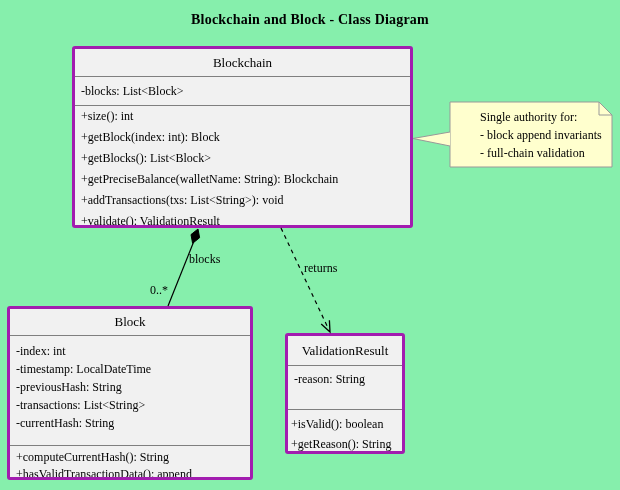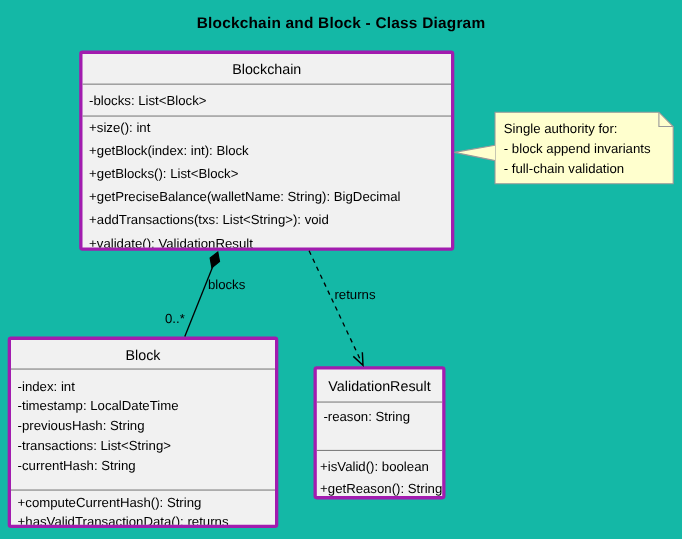--- a/index.html
+++ b/index.html
@@ -1,18 +1,18 @@
 <!DOCTYPE html>
 <html><head>
 <meta charset="utf-8">
 <style>
   html,body{margin:0;padding:0;background:#ffffff;}
   .canvas{
-    position:relative;width:620px;height:490px;background:#14b8a6;overflow:hidden;
-    font-family:Liberation Sans, sans-serif;color:#000;
+    position:relative;width:620px;height:490px;background:#86efac;overflow:hidden;
+    font-family:Liberation Serif, serif;color:#000;
   }
   .diagram-title{
     position:absolute;left:0;top:12px;width:620px;text-align:center;
     font-size:14px;font-weight:bold;letter-spacing:.2px;
   }
   .uml-class{
     position:absolute;box-sizing:border-box;display:flex;flex-direction:column;
     background:#f1f1f1;border:3px solid #a21caf;border-radius:3px;
     box-shadow:0 0 0 0 transparent;
   }
@@ -39,38 +39,38 @@
 
   <div class="uml-class" style="left:72px;top:46px;width:341px;height:182px;z-index:1">
     <div class="cls-title" style="height:27px">Blockchain</div>
     <div class="cls-compartment" style="height:29px;line-height:19px;padding:5px 6px">
       <div>-blocks: List&lt;Block&gt;</div>
     </div>
     <div class="cls-compartment" style="flex:1;line-height:21px;padding:0 6px">
       <div>+size(): int</div>
       <div>+getBlock(index: int): Block</div>
       <div>+getBlocks(): List&lt;Block&gt;</div>
-      <div>+getPreciseBalance(walletName: String): BigDecimal</div>
+      <div>+getPreciseBalance(walletName: String): Blockchain</div>
       <div>+addTransactions(txs: List&lt;String&gt;): void</div>
       <div>+validate(): ValidationResult</div>
     </div>
   </div>
 
   <div class="uml-class" style="left:7px;top:306px;width:246px;height:174px;z-index:1">
     <div class="cls-title" style="height:26px">Block</div>
     <div class="cls-compartment" style="height:110px;line-height:18px;padding:6px 6px">
       <div>-index: int</div>
       <div>-timestamp: LocalDateTime</div>
       <div>-previousHash: String</div>
       <div>-transactions: List&lt;String&gt;</div>
       <div>-currentHash: String</div>
     </div>
     <div class="cls-compartment" style="flex:1;line-height:17px;padding:3px 6px">
       <div>+computeCurrentHash(): String</div>
-      <div>+hasValidTransactionData(): returns</div>
+      <div>+hasValidTransactionData(): append</div>
     </div>
   </div>
 
   <div class="uml-class" style="left:285px;top:333px;width:120px;height:121px;z-index:1">
     <div class="cls-title" style="height:29px">ValidationResult</div>
     <div class="cls-compartment" style="height:44px;line-height:19px;padding:4px 6px">
       <div>-reason: String</div>
     </div>
     <div class="cls-compartment" style="flex:1;line-height:20px;padding:4px 3px">
       <div>+isValid(): boolean</div>
@@ -91,21 +91,21 @@
       <line x1="168" y1="306" x2="194" y2="241" stroke="#000000" stroke-width="1.2"></line>
       <polygon points="198,229 199.6,237.7 192.6,243.3 191,234.6" fill="#000000" stroke="#000000"></polygon>
     </g>
 
     <g>
       <line x1="281" y1="228" x2="328.5" y2="329" stroke="#000000" stroke-width="1.2" stroke-dasharray="4,4"></line>
       <polyline points="329.4,320.2 330,332 321.2,324" fill="none" stroke="#000000" stroke-width="1.3"></polyline>
     </g>
   </svg>
 
-  <div class="note-text" style="left:458px;top:108px">
+  <div class="note-text" style="left:480px;top:108px">
     <div>Single authority for:</div>
     <div>- block append invariants</div>
     <div>- full-chain validation</div>
   </div>
 
   <div class="edge-label" style="left:189px;top:252px">blocks</div>
   <div class="edge-label" style="left:150px;top:283px">0..*</div>
   <div class="edge-label" style="left:304px;top:261px">returns</div>
 
 </div>

